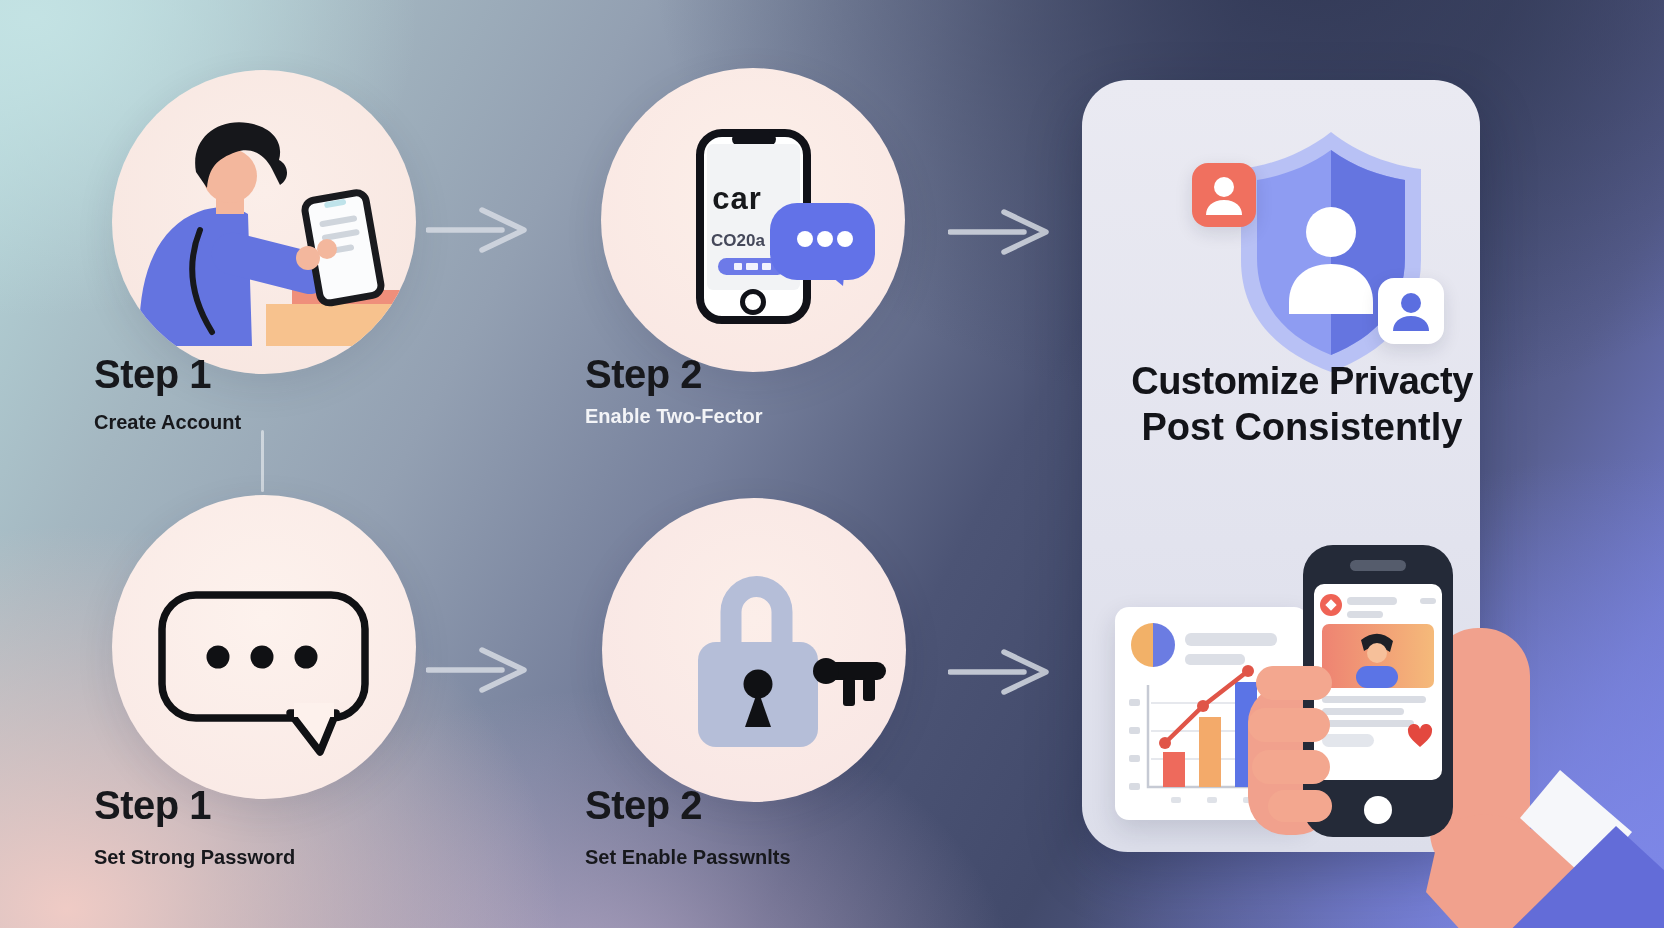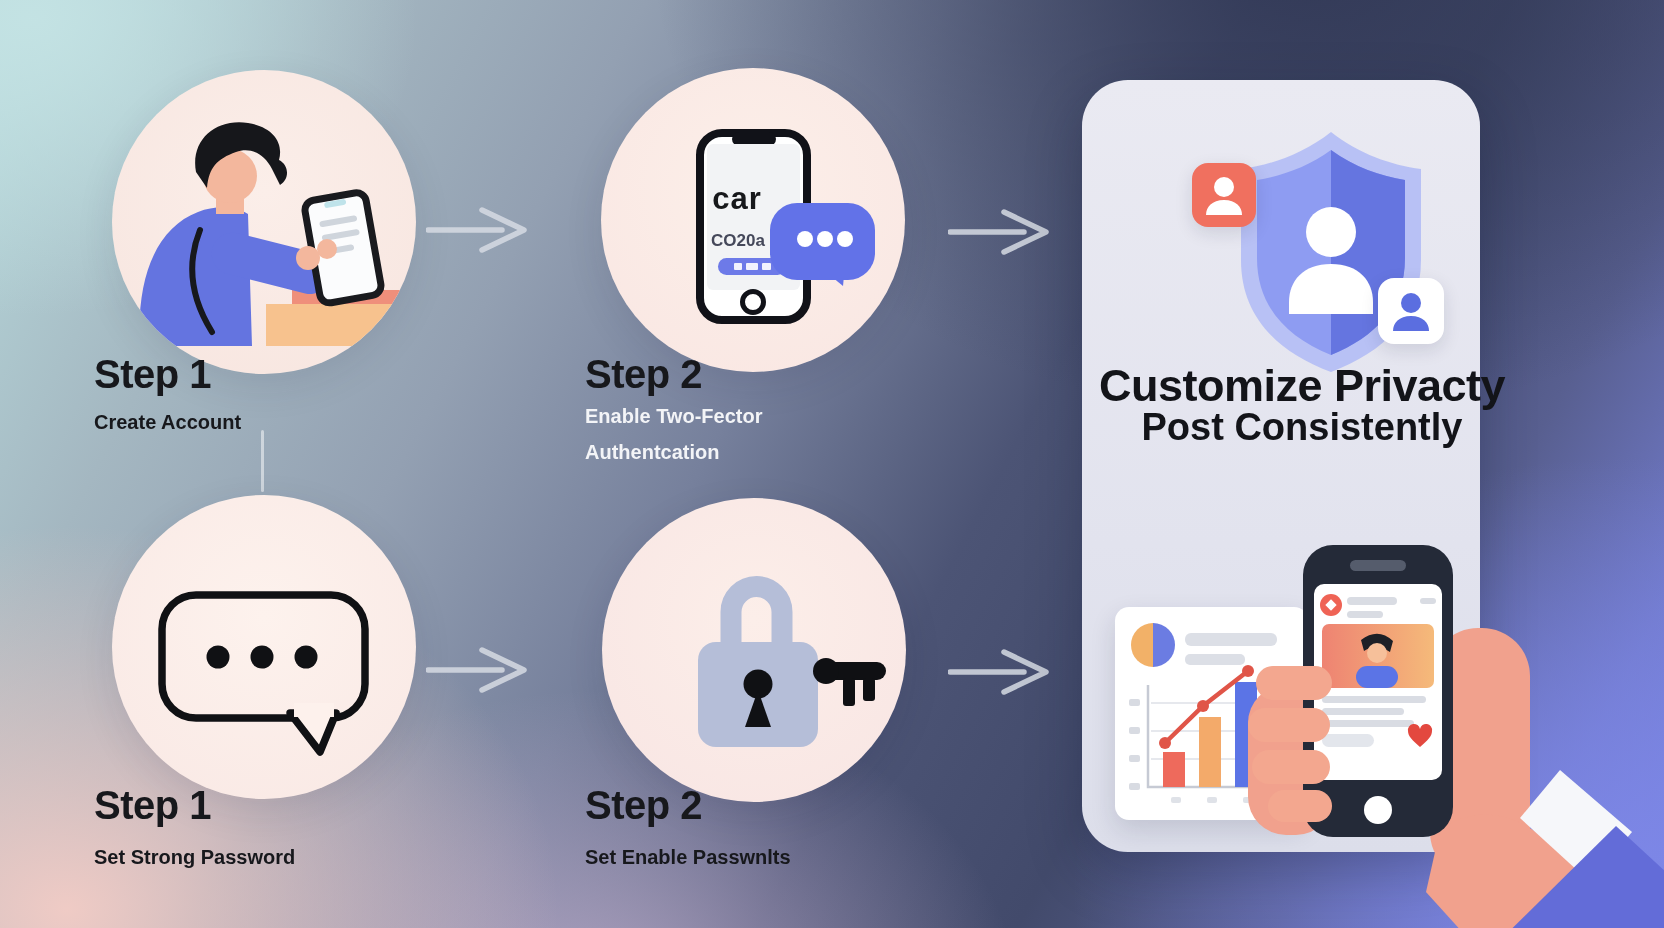--- a/index.html
+++ b/index.html
@@ -26,21 +26,21 @@
   .arrow{position:absolute;width:104px;height:48px;}
   .arrow path{stroke:#d6dae3;stroke-opacity:.85;stroke-width:5.5;fill:none;
     stroke-linecap:round;stroke-linejoin:round;}
   .tickline{position:absolute;left:261px;top:430px;width:3px;height:62px;
     background:rgba(255,255,255,.5);border-radius:2px;}
   .panel{position:absolute;left:1082px;top:80px;width:398px;height:772px;border-radius:46px;
     background:linear-gradient(180deg,#eaeaf2 0%,#e2e3ee 60%,#dcdeea 100%);
     box-shadow:0 20px 55px rgba(15,20,45,.28);}
   .badge{position:absolute;border-radius:16px;box-shadow:0 6px 18px rgba(20,25,60,.12);}
   .paneltext{position:absolute;left:10px;width:420px;text-align:center;color:#131419;}
-  .ph{font-size:45px;font-weight:800;letter-spacing:-.5px;}
+  .ph{font-size:38px;font-weight:800;letter-spacing:-.5px;}
   .ps{font-size:38px;font-weight:800;}
   .pt{font-size:30px;font-weight:500;}
   .chartcard{position:absolute;left:1115px;top:607px;width:193px;height:213px;border-radius:14px;
     background:#fff;box-shadow:0 10px 26px rgba(20,25,60,.14);}
   .abs{position:absolute;}
 </style>
 </head>
 <body>
 
 <div class="canvas">
@@ -98,21 +98,20 @@
         <circle cx="224" cy="171" r="8" fill="#fff"></circle>
         <circle cx="244" cy="171" r="8" fill="#fff"></circle>
       </g>
     </svg>
   </div>
   <div class="steptext col2" style="top:352px">
       <div class="label">Step 2</div>
     </div>
   <div class="steptext col2" style="top:398px">
     <div class="subtitle light">Enable Two-Fector</div>
-    <div class="subtitle light">Authentcation</div>
   </div>
 
   <div class="circle c3">
     <svg width="304" height="304" viewBox="0 0 304 304">
       <rect x="50" y="100" width="203" height="123" rx="34" fill="none" stroke="#101114" stroke-width="7.5"></rect>
       <path d="M178 218 L208 257 L224 218 Z" fill="#fdf1ec" stroke="#101114" stroke-width="7.5" stroke-linejoin="round"></path>
       <rect x="182" y="208" width="40" height="14" fill="#fdf1ec"></rect>
       <circle cx="106" cy="162" r="11.5" fill="#101114"></circle>
       <circle cx="150" cy="162" r="11.5" fill="#101114"></circle>
       <circle cx="194" cy="162" r="11.5" fill="#101114"></circle>

